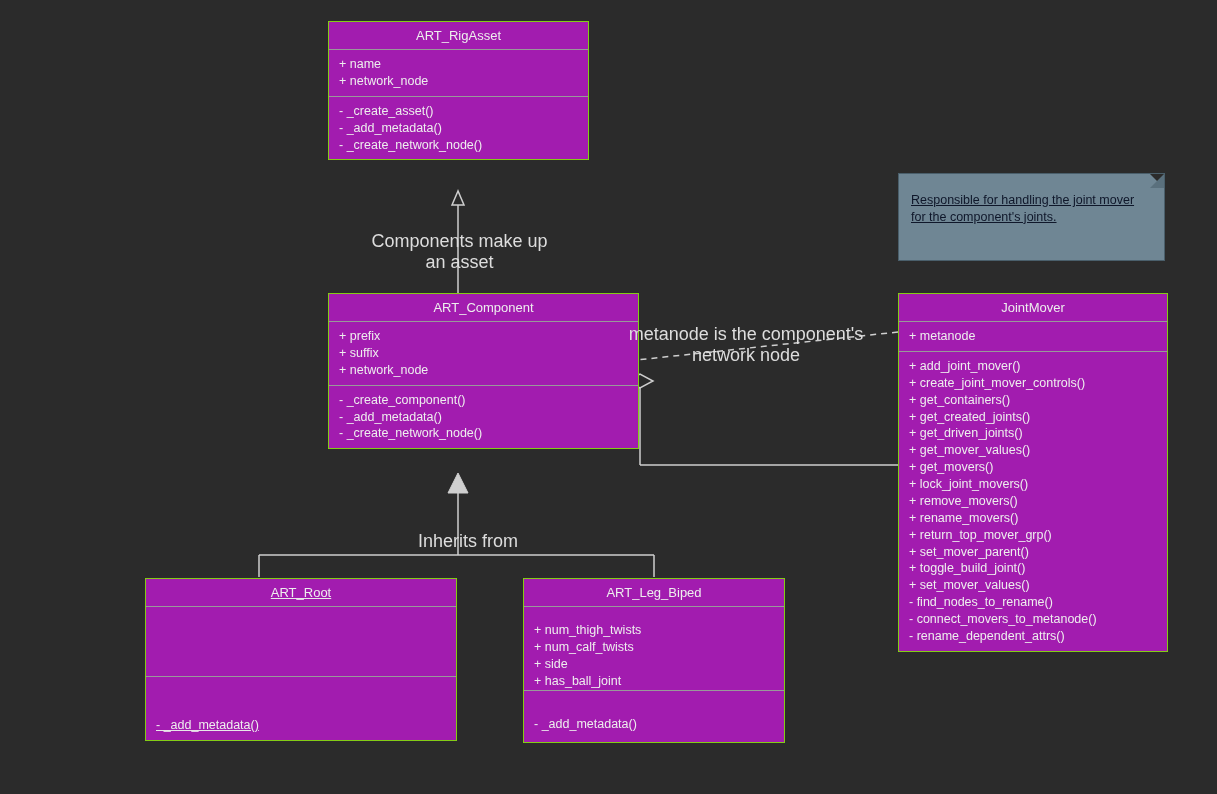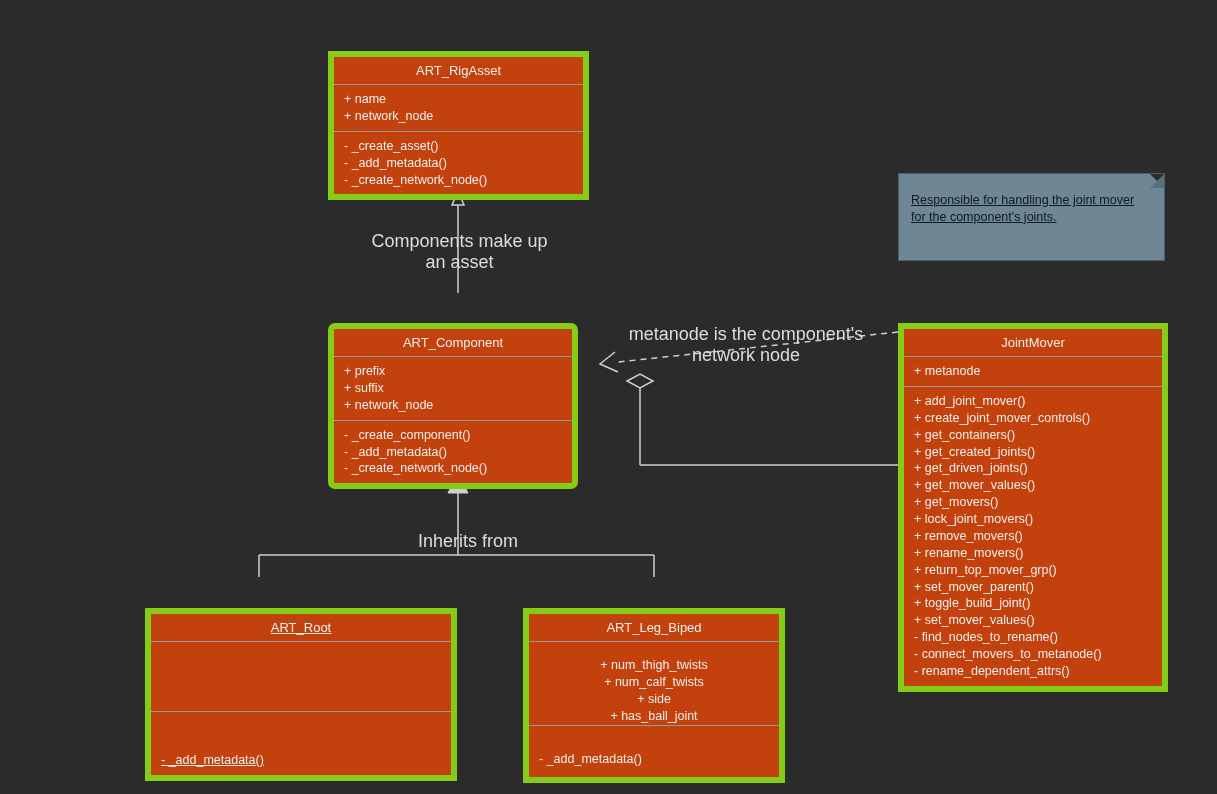--- a/index.html
+++ b/index.html
@@ -8,23 +8,22 @@
     width: 1217px; height: 794px;
     background: #2b2b2b;
     font-family: Arial, Helvetica, sans-serif;
     font-size: 13px;
     color: #e8e8e8;
     position: relative;
     overflow: hidden;
   }
   .uml-class {
     position: absolute;
-    background: #c2410c;
-    border: 6px solid #84cc16;
-    margin-top: 30px;
+    background: #a21caf;
+    border: 1px solid #84cc16;
   }
   .uml-title {
     text-align: center;
     padding: 6px 8px;
     border-bottom: 1px solid #999;
     font-size: 13px;
     color: #eee;
   }
   .uml-section {
     border-bottom: 1px solid #999;
@@ -104,21 +103,21 @@
     <div class="uml-item">+ name</div>
     <div class="uml-item">+ network_node</div>
   </div>
   <div class="uml-section">
     <div class="uml-item">- _create_asset()</div>
     <div class="uml-item">- _add_metadata()</div>
     <div class="uml-item">- _create_network_node()</div>
   </div>
 </div>
 
-<div class="uml-class" style="left:328px; top:293px; width:250px;border-radius:7px;">
+<div class="uml-class" style="left:328px; top:293px; width:311px;">
   <div class="uml-title">ART_Component</div>
   <div class="uml-section">
     <div class="uml-item">+ prefix</div>
     <div class="uml-item">+ suffix</div>
     <div class="uml-item">+ network_node</div>
   </div>
   <div class="uml-section">
     <div class="uml-item">- _create_component()</div>
     <div class="uml-item">- _add_metadata()</div>
     <div class="uml-item">- _create_network_node()</div>
@@ -128,21 +127,21 @@
 <div class="uml-class" style="left:145px; top:578px; width:312px;text-decoration:underline;">
   <div class="uml-title">ART_Root</div>
   <div class="uml-section" style="min-height:70px;"></div>
   <div class="uml-section" style="min-height:60px; padding-top:40px;">
     <div class="uml-item">- _add_metadata()</div>
   </div>
 </div>
 
 <div class="uml-class" style="left:523px; top:578px; width:262px;">
   <div class="uml-title">ART_Leg_Biped</div>
-  <div class="uml-section" style="padding-top:15px; padding-bottom:0;text-align:center;">
+  <div class="uml-section" style="padding-top:15px; padding-bottom:0;">
     <div class="uml-item">+ num_thigh_twists</div>
     <div class="uml-item">+ num_calf_twists</div>
     <div class="uml-item">+ side</div>
     <div class="uml-item">+ has_ball_joint</div>
   </div>
   <div class="uml-section" style="padding-top:25px; padding-bottom:10px;">
     <div class="uml-item">- _add_metadata()</div>
   </div>
 </div>
 

